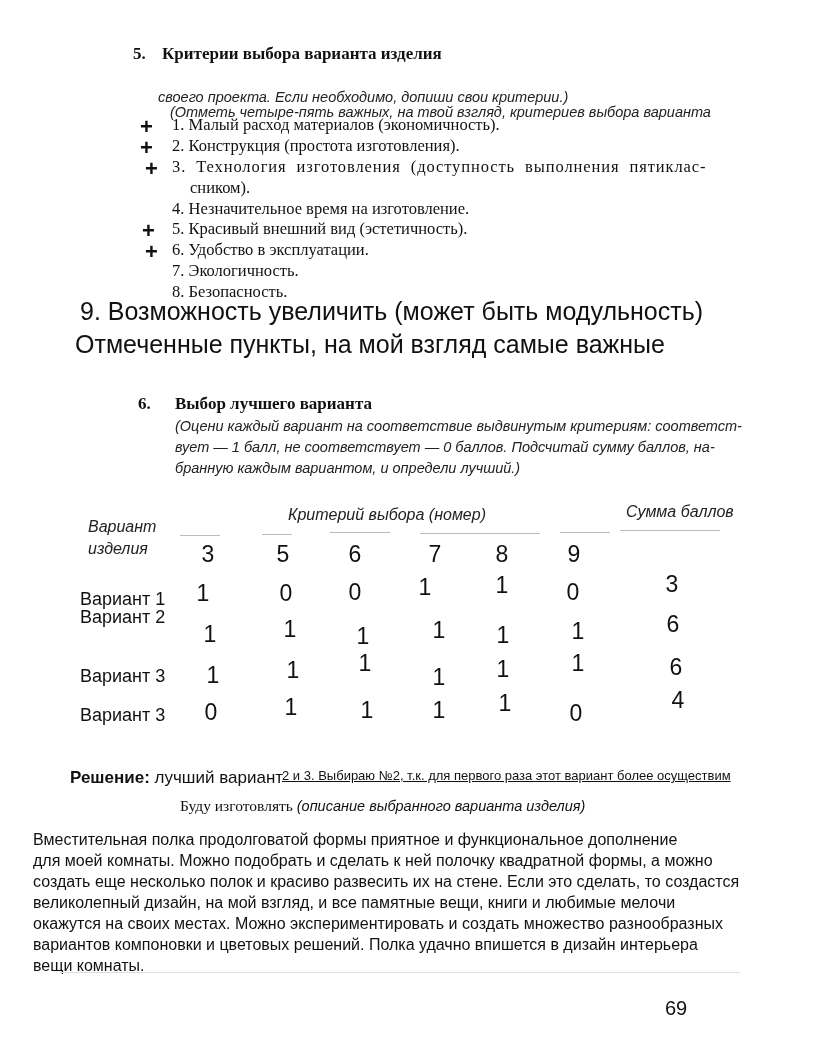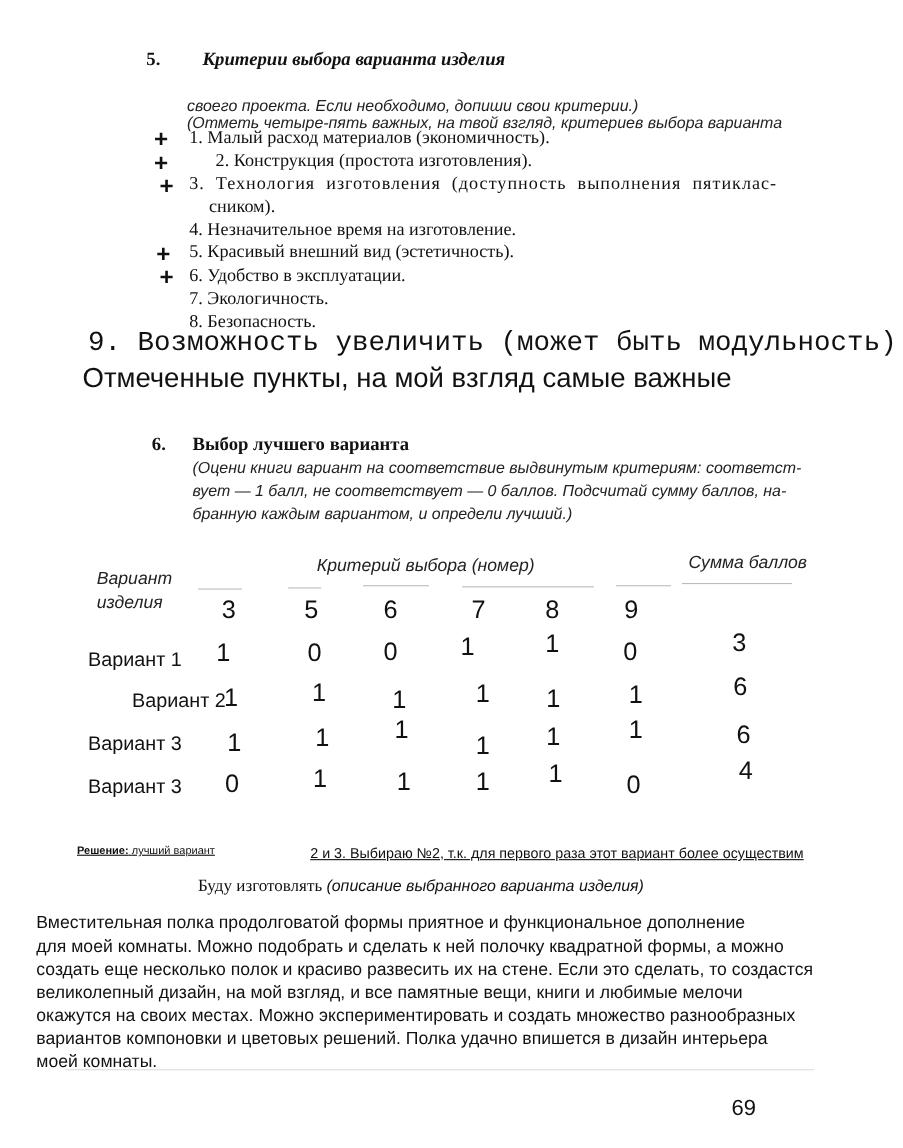--- a/index.html
+++ b/index.html
@@ -16,62 +16,62 @@
   .plus { font-size: 22px; font-weight: bold; line-height: 21px; }
   .hand-big { font-size: 25px; color: #111; }
 
   
   .th-ital { font-style: italic; font-size: 16px; color: #222; }
   .th-num { font-size: 24px; }
   .row-label { font-size: 18px; }
   .cell { font-size: 23px; text-align: center; width: 30px; }
   .dash { position: absolute; height: 1px; background: #bbb; }
 
-  .decision-label { font-size: 10px; text-decoration: underline; }
+  .decision-label { font-size: 17px; }
   .decision-value { font-size: 13px; text-decoration: underline; }
   .desc { font-size: 16px; line-height: 21.5px; white-space: normal; }
   .page-num { font-size: 20px; }
 </style>
 </head>
 <body>
 
 <div class="abs serif sec-num" style="left:133px; top:44px;">5.</div>
-<div class="abs serif sec-title" style="left:184px; top:44px;font-style:italic;">Критерии выбора варианта изделия</div>
+<div class="abs serif sec-title" style="left:162px; top:44px;">Критерии выбора варианта изделия</div>
 <div class="abs sans instr" style="left:170px; top:66px;margin-top:36px;">(Отметь четыре-пять важных, на твой взгляд, критериев выбора варианта</div>
-<div class="abs sans instr" style="left:170px; top:87px;text-align:right;">своего проекта. Если необходимо, допиши свои критерии.)</div>
+<div class="abs sans instr" style="left:158px; top:87px;text-align:right;">своего проекта. Если необходимо, допиши свои критерии.)</div>
 
 <div>
   <div class="abs sans plus" style="left:140px; top:116px;">+</div>
   <div class="abs serif crit-item" style="left:172px; top:114px;text-align:center;">1. Малый расход материалов (экономичность).</div>
 
   <div class="abs sans plus" style="left:140px; top:137px;">+</div>
-  <div class="abs serif crit-item" style="left:172px; top:135px;margin-left:24px;">2. Конструкция (простота изготовления).</div>
+  <div class="abs serif crit-item" style="left:172px; top:135px;">2. Конструкция (простота изготовления).</div>
 
   <div class="abs sans plus" style="left:145px; top:158px;">+</div>
   <div class="abs serif crit-item" style="left:172px; top:156px; letter-spacing:0.9px; word-spacing:5px;">3. Технология изготовления (доступность выполнения пятиклас-</div>
   <div class="abs serif crit-item" style="left:190px; top:177px;">сником).</div>
 
   <div class="abs serif crit-item" style="left:172px; top:198px;">4. Незначительное время на изготовление.</div>
 
   <div class="abs sans plus" style="left:142px; top:220px;">+</div>
   <div class="abs serif crit-item" style="left:172px; top:218px;">5. Красивый внешний вид (эстетичность).</div>
 
   <div class="abs sans plus" style="left:145px; top:241px;">+</div>
   <div class="abs serif crit-item" style="left:172px; top:239px;">6. Удобство в эксплуатации.</div>
 
   <div class="abs serif crit-item" style="left:172px; top:260px;">7. Экологичность.</div>
   <div class="abs serif crit-item" style="left:172px; top:281px;">8. Безопасность.</div>
 </div>
 
-<div class="abs sans hand-big" style="left:80px; top:297px;font-family:Liberation Mono, monospace;">9. Возможность увеличить (может быть модульность)</div>
+<div class="abs sans hand-big" style="left:80px; top:297px;">9. Возможность увеличить (может быть модульность)</div>
 <div class="abs sans hand-big" style="left:75px; top:330px;">Отмеченные пункты, на мой взгляд самые важные</div>
 
 <div class="abs serif sec-num" style="left:138px; top:394px;">6.</div>
 <div class="abs serif sec-title" style="left:175px; top:394px;">Выбор лучшего варианта</div>
-<div class="abs sans instr" style="left:175px; top:416px;">(Оцени книги вариант на соответствие выдвинутым критериям: соответст-</div>
+<div class="abs sans instr" style="left:175px; top:416px;">(Оцени каждый вариант на соответствие выдвинутым критериям: соответст-</div>
 <div class="abs sans instr" style="left:175px; top:437px;">вует — 1 балл, не соответствует — 0 баллов. Подсчитай сумму баллов, на-</div>
 <div class="abs sans instr" style="left:175px; top:458px;">бранную каждым вариантом, и определи лучший.)</div>
 
 <div>
   <div class="abs sans th-ital" style="left:88px; top:518px;">Вариант</div>
   <div class="abs sans th-ital" style="left:88px; top:540px;">изделия</div>
   <div class="abs sans th-ital" style="left:288px; top:506px;">Критерий выбора (номер)</div>
   <div class="abs sans th-ital" style="left:626px; top:503px;">Сумма баллов</div>
 
   <div class="dash" style="left:180px; top:535px; width:40px;"></div>
@@ -93,21 +93,21 @@
     <div class="abs sans cell" style="left:188px; top:580px;">1</div>
     <div class="abs sans cell" style="left:271px; top:580px;">0</div>
     <div class="abs sans cell" style="left:340px; top:579px;">0</div>
     <div class="abs sans cell" style="left:410px; top:574px;">1</div>
     <div class="abs sans cell" style="left:487px; top:572px;">1</div>
     <div class="abs sans cell" style="left:558px; top:579px;">0</div>
     <div class="abs sans cell" style="left:657px; top:571px;">3</div>
   </div>
 
   <div>
-    <div class="abs sans row-label" style="left:80px; top:627px;margin-left:40px;">Вариант 2</div>
+    <div class="abs sans row-label" style="left:80px; top:607px;">Вариант 2</div>
     <div class="abs sans cell" style="left:195px; top:621px;">1</div>
     <div class="abs sans cell" style="left:275px; top:616px;">1</div>
     <div class="abs sans cell" style="left:348px; top:623px;">1</div>
     <div class="abs sans cell" style="left:424px; top:617px;">1</div>
     <div class="abs sans cell" style="left:488px; top:622px;">1</div>
     <div class="abs sans cell" style="left:563px; top:618px;">1</div>
     <div class="abs sans cell" style="left:658px; top:611px;">6</div>
   </div>
 
   <div>
@@ -144,17 +144,17 @@
   <span class="sans" style="font-style:italic; font-size:14.5px;">(описание выбранного варианта изделия)</span>
 </div>
 
 <div>
   <div class="abs sans desc" style="left:33px; top:829px;">Вместительная полка продолговатой формы приятное и функциональное дополнение</div>
   <div class="abs sans desc" style="left:33px; top:850px;">для моей комнаты. Можно подобрать и сделать к ней полочку квадратной формы, а можно</div>
   <div class="abs sans desc" style="left:33px; top:871px;">создать еще несколько полок и красиво развесить их на стене. Если это сделать, то создастся</div>
   <div class="abs sans desc" style="left:33px; top:892px;">великолепный дизайн, на мой взгляд, и все памятные вещи, книги и любимые мелочи</div>
   <div class="abs sans desc" style="left:33px; top:913px;">окажутся на своих местах. Можно экспериментировать и создать множество разнообразных</div>
   <div class="abs sans desc" style="left:33px; top:934px;">вариантов компоновки и цветовых решений. Полка удачно впишется в дизайн интерьера</div>
-  <div class="abs sans desc" style="left:33px; top:955px;">моей комнаты.</div>
+  <div class="abs sans desc" style="left:33px; top:955px;">вещи комнаты.</div>
 </div>
 <div class="dash" style="left:60px; top:972px; width:680px; background:#ddd;"></div>
 
 <div class="abs sans page-num" style="left:665px; top:997px;">69</div>
 
 </body></html>

